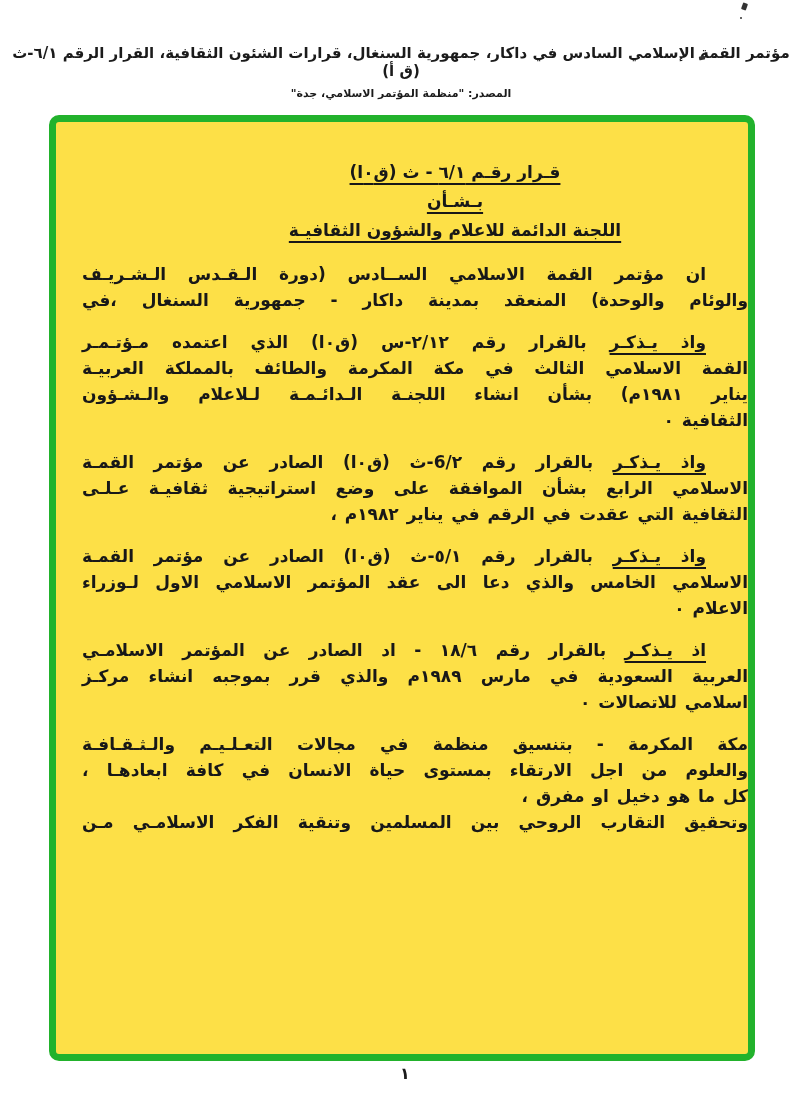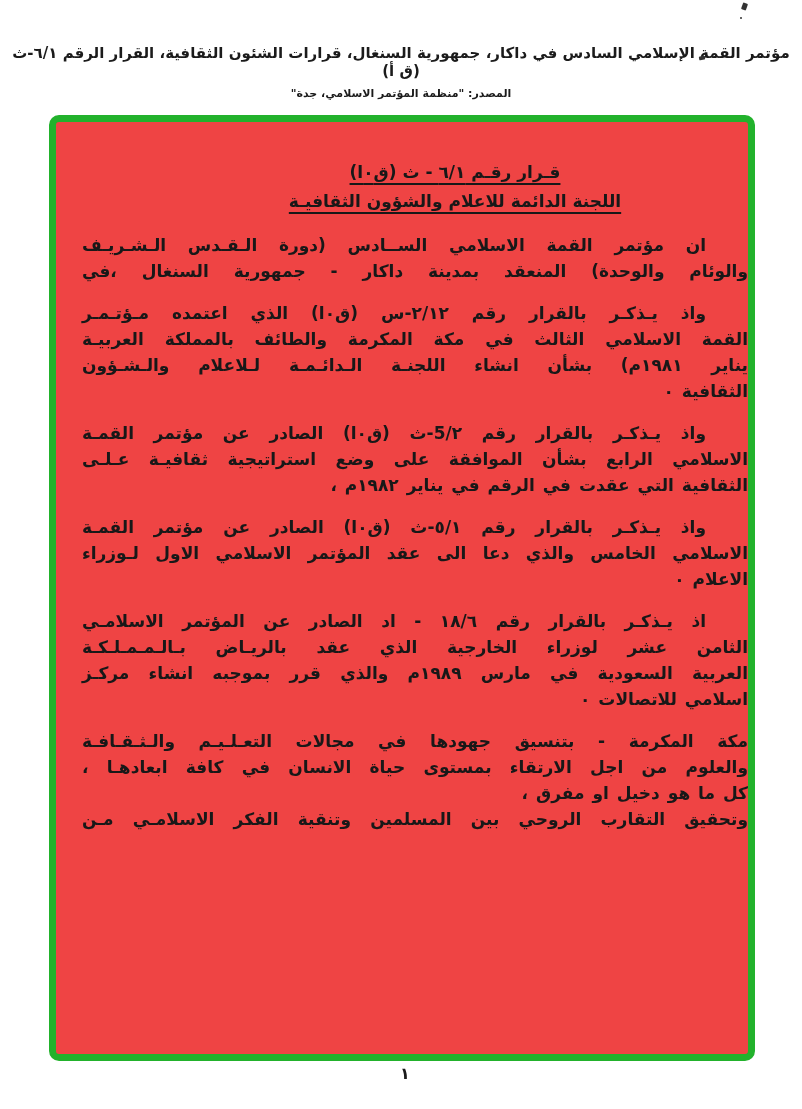--- a/index.html
+++ b/index.html
@@ -5,40 +5,40 @@
   html,body{margin:0;padding:0;}
   body{
     width:802px;height:1109px;position:relative;background:#ffffff;
     font-family:"DejaVu Sans",sans-serif;color:#1b1b1b;overflow:hidden;
   }
   .page-header{position:absolute;top:44px;left:0;width:802px;text-align:center;direction:rtl;}
   .page-header .h1{font-size:15px;font-weight:bold;letter-spacing:0px;}
   .page-header .h2{font-size:11px;font-weight:bold;margin-top:7px;}
   .scan-frame{
     position:absolute;left:49px;top:115px;width:692px;height:932px;
-    border:7px solid #22b22c;border-radius:10px;background:#ef4444;
+    border:7px solid #22b22c;border-radius:10px;background:#fde047;
   }
   .content{
     position:absolute;left:26px;top:36px;width:666px;direction:rtl;
     font-weight:bold;font-size:17px;color:#181818;
   }
   .titles{text-align:center;padding-left:80px;margin-bottom:16px;}
   .title-line{display:block;line-height:29px;}
   .title-line .tspan{
     text-decoration:underline;text-decoration-thickness:1.6px;text-underline-offset:5px;
   }
   .para{margin-bottom:16px;}
   .line{
     line-height:26px;text-align:justify;text-align-last:justify;
     word-spacing:2px;
   }
   .line.first{padding-right:42px;}
   .line.last{text-align-last:right;}
   .u{
-    text-decoration-thickness:1.6px;text-underline-offset:5px;
+    text-decoration:underline;text-decoration-thickness:1.6px;text-underline-offset:5px;
   }
   .page-number{position:absolute;left:380px;top:1064px;width:50px;text-align:center;
     font-size:16px;font-weight:bold;direction:rtl;}
   .speck{position:absolute;background:#333;border-radius:1px;}
   #speck1{left:742px;top:3px;width:5px;height:7px;transform:rotate(20deg);}
   #speck2{left:699px;top:56px;width:6px;height:4px;transform:rotate(-10deg);}
   #speck3{left:740px;top:17px;width:2px;height:2px;}
 </style>
 </head>
 <body>
@@ -49,51 +49,51 @@
 </div>
 
 <div class="speck" id="speck1"></div>
 <div class="speck" id="speck2"></div>
 <div class="speck" id="speck3"></div>
 
 <div class="scan-frame">
   <div class="content">
     <div class="titles">
       <span class="title-line"><span class="tspan">قـرار رقـم ٦/١ - ث (ق٠ا)</span></span>
+      <span class="title-line"><span class="tspan">بـشـأن</span></span>
       <span class="title-line"><span class="tspan">اللجنة الدائمة للاعلام والشؤون الثقافيـة</span></span>
     </div>
     <div id="paragraphs">
         <div class="para">
           <div class="line first"><span>ان مؤتمر القمة الاسلامي الســادس (دورة الـقـدس الـشـريـف</span></div>
           <div class="line"><span>والوئام والوحدة) المنعقد بمدينة داكار - جمهورية السنغال ،في</span></div>
         </div>
         <div class="para">
           <div class="line first"><span class="u">واذ يـذكـر</span><span> بالقرار رقم ٢/١٢-س (ق٠ا) الذي اعتمده مـؤتـمـر</span></div>
           <div class="line"><span>القمة الاسلامي الثالث في مكة المكرمة والطائف بالمملكة العربيـة</span></div>
           <div class="line"><span>يناير ١٩٨١م) بشأن انشاء اللجنـة الـدائـمـة لـلاعلام والـشـؤون</span></div>
           <div class="line last"><span>الثقافية ٠</span></div>
         </div>
         <div class="para">
-          <div class="line first"><span class="u">واذ يـذكـر</span><span> بالقرار رقم 5/٢-ث (ق٠ا) الصادر عن مؤتمر القمـة</span></div>
+          <div class="line first"><span class="u">واذ يـذكـر</span><span> بالقرار رقم 6/٢-ث (ق٠ا) الصادر عن مؤتمر القمـة</span></div>
           <div class="line"><span>الاسلامي الرابع بشأن الموافقة على وضع استراتيجية ثقافيـة عـلـى</span></div>
           <div class="line last"><span>الثقافية التي عقدت في الرقم في يناير ١٩٨٢م ،</span></div>
         </div>
         <div class="para">
           <div class="line first"><span class="u">واذ يـذكـر</span><span> بالقرار رقم ٥/١-ث (ق٠ا) الصادر عن مؤتمر القمـة</span></div>
           <div class="line"><span>الاسلامي الخامس والذي دعا الى عقد المؤتمر الاسلامي الاول لـوزراء</span></div>
           <div class="line last"><span>الاعلام ٠</span></div>
         </div>
         <div class="para">
           <div class="line first"><span class="u">اذ يـذكـر</span><span> بالقرار رقم ١٨/٦ - اد الصادر عن المؤتمر الاسلامـي</span></div>
-          <div class="line"><span>الثامن عشر لوزراء الخارجية الذي عقد بالريـاض بـالـمـمـلـكـة</span></div>
           <div class="line"><span>العربية السعودية في مارس ١٩٨٩م والذي قرر بموجبه انشاء مركـز</span></div>
           <div class="line last"><span>اسلامي للاتصالات ٠</span></div>
         </div>
         <div class="para">
-          <div class="line"><span>مكة المكرمة - بتنسيق جهودها في مجالات التعـلـيـم والـثـقـافـة</span></div>
+          <div class="line"><span>مكة المكرمة - بتنسيق منظمة في مجالات التعـلـيـم والـثـقـافـة</span></div>
           <div class="line"><span>والعلوم من اجل الارتقاء بمستوى حياة الانسان في كافة ابعادهـا ،</span></div>
           <div class="line last"><span>كل ما هو دخيل او مفرق ،</span></div>
           <div class="line"><span>وتحقيق التقارب الروحي بين المسلمين وتنقية الفكر الاسلامـي مـن</span></div>
         </div>
       </div>
   </div>
 </div>
 
 <div class="page-number">١</div>
 

